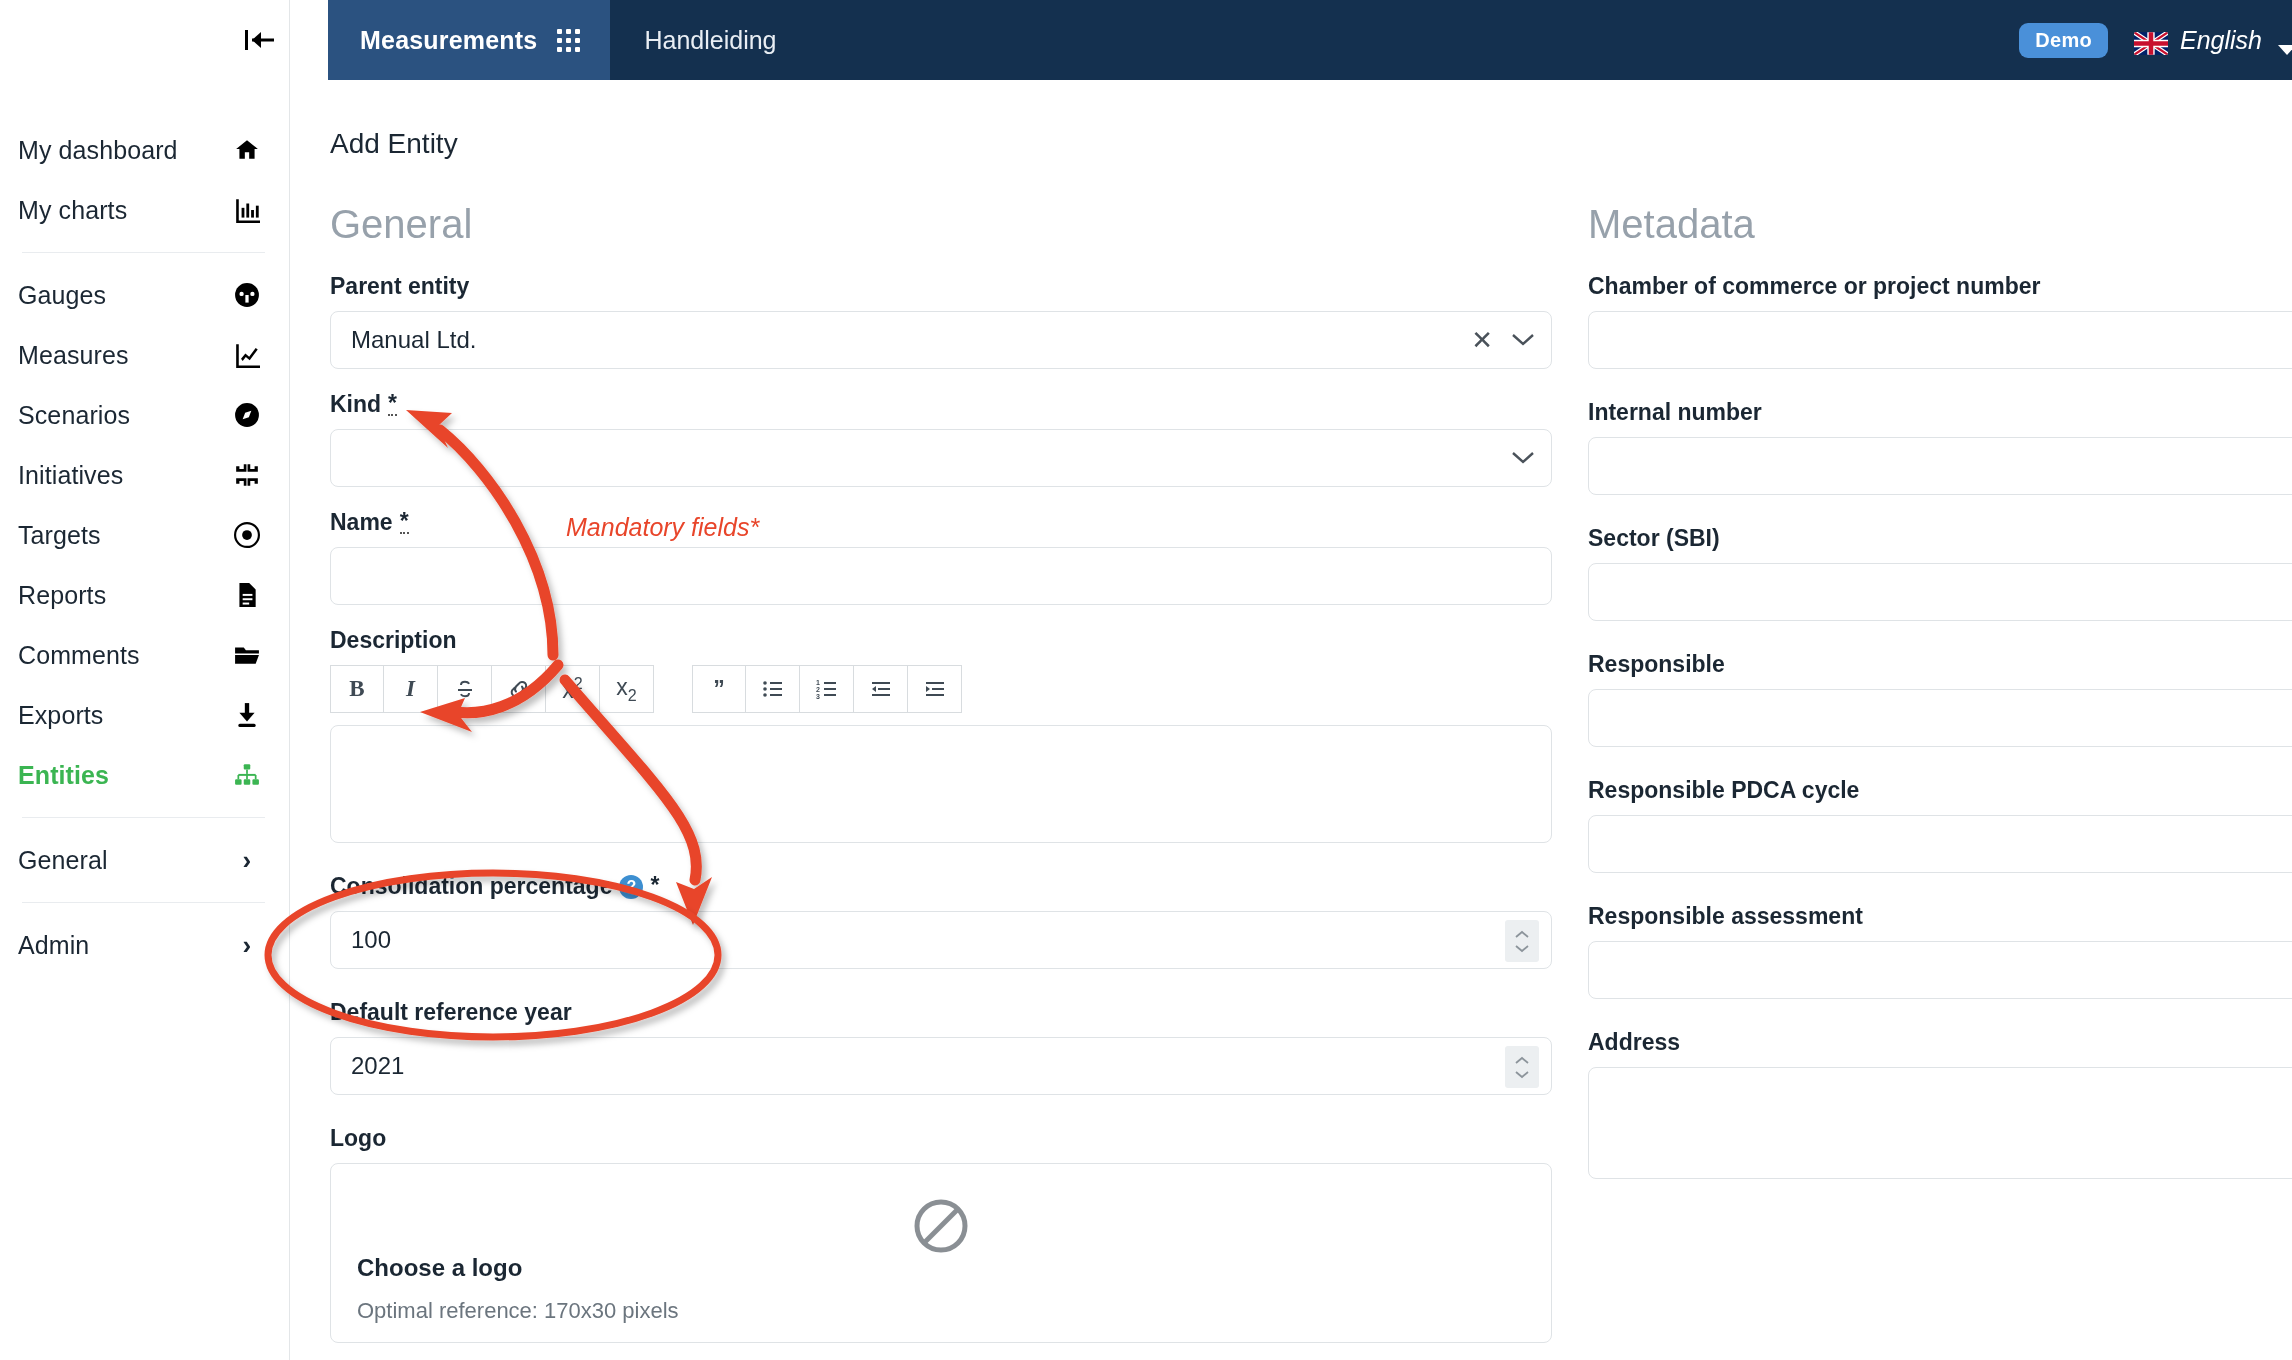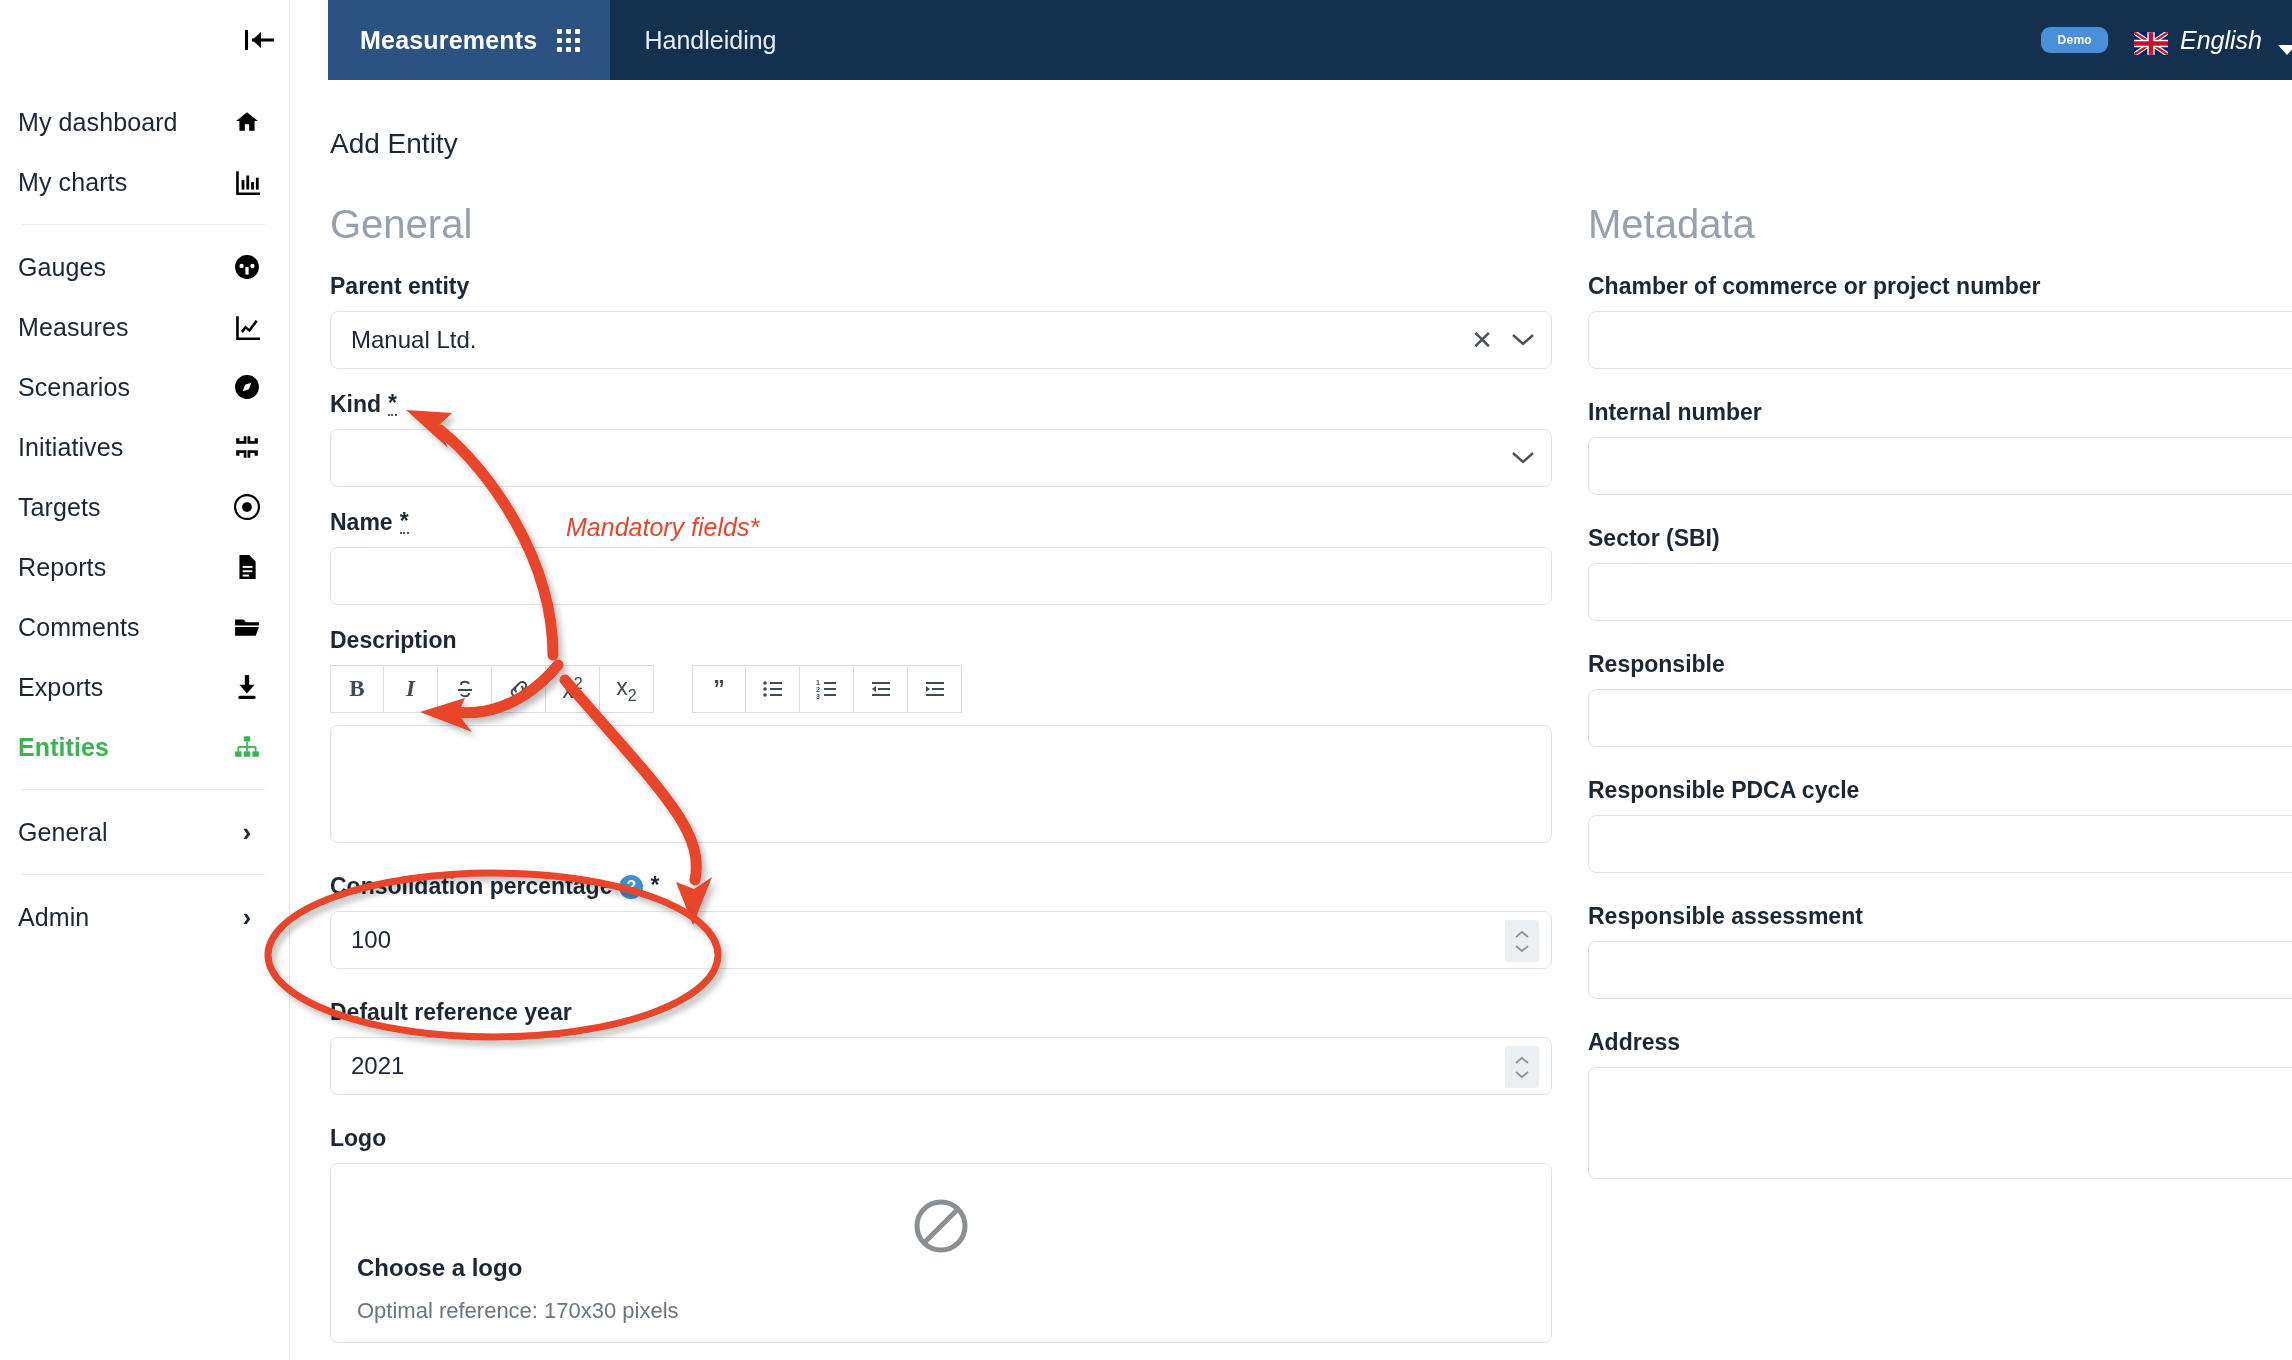--- a/index.html
+++ b/index.html
@@ -11,21 +11,21 @@
     font-family: "Liberation Sans", sans-serif;
   }
   #root { position: relative; width: 2292px; height: 1360px; }
 
   
   .sidebar {
     position: absolute; left: 0; top: 0;
     width: 290px; height: 1360px;
     background: #ffffff;
     border-right: 1px solid #e3e6e8;
-    padding-top: 92px;
+    padding-top: 120px;
   }
   .side-item {
     position: relative;
     display: flex; align-items: center; justify-content: space-between;
     height: 60px;
     padding: 0 26px 0 18px;
     font-size: 25px;
     color: #1b2733;
     cursor: pointer;
     letter-spacing: 0.1px;
@@ -63,21 +63,21 @@
     font-size: 25px;
     cursor: pointer;
   }
   .topbar-right {
     margin-left: auto;
     display: flex; align-items: center; gap: 26px;
     padding-right: 34px;
   }
   .badge-demo {
     background: #4a90d9; color: #ffffff;
-    font-size: 12px; font-weight: bold;
+    font-size: 20px; font-weight: bold;
     border-radius: 9px; padding: 6px 16px;
     letter-spacing: 0.3px;
     cursor: pointer;
   }
   .lang { display: flex; align-items: flex-end; gap: 12px; color: #ffffff; font-size: 25px; cursor: pointer; font-style: italic; }
   .flag { width: 34px; height: 23px; border-radius: 2px; overflow: hidden; display:block; }
   .caret-down {
     width: 0; height: 0;
     border-left: 9px solid transparent; border-right: 9px solid transparent;
     border-top: 10px solid #ffffff;

